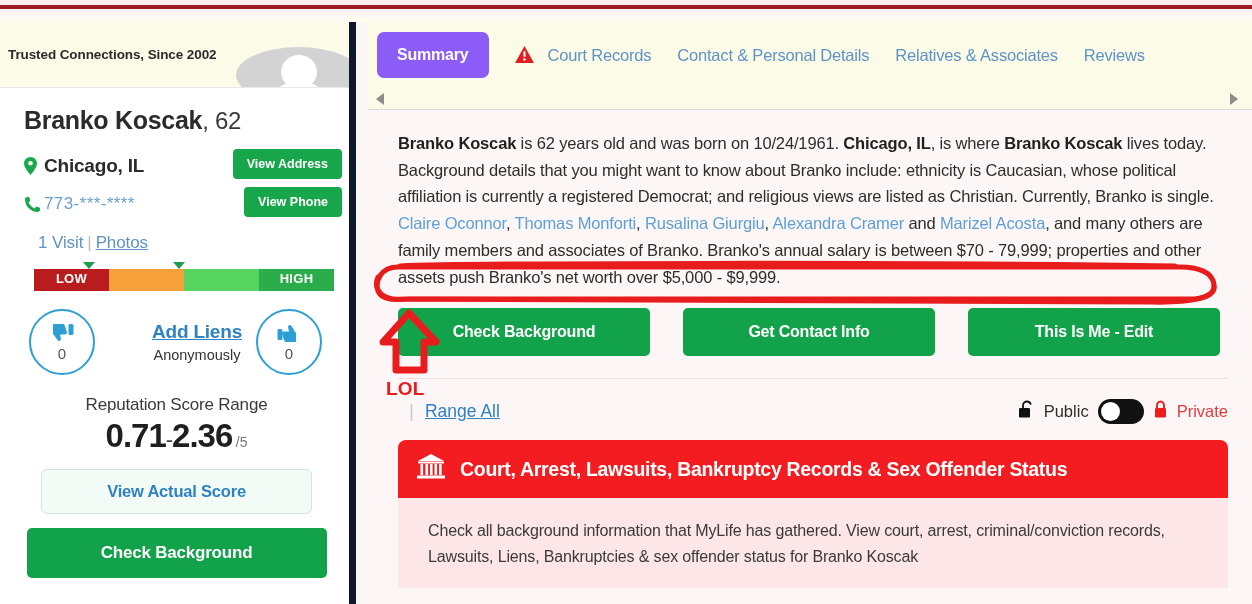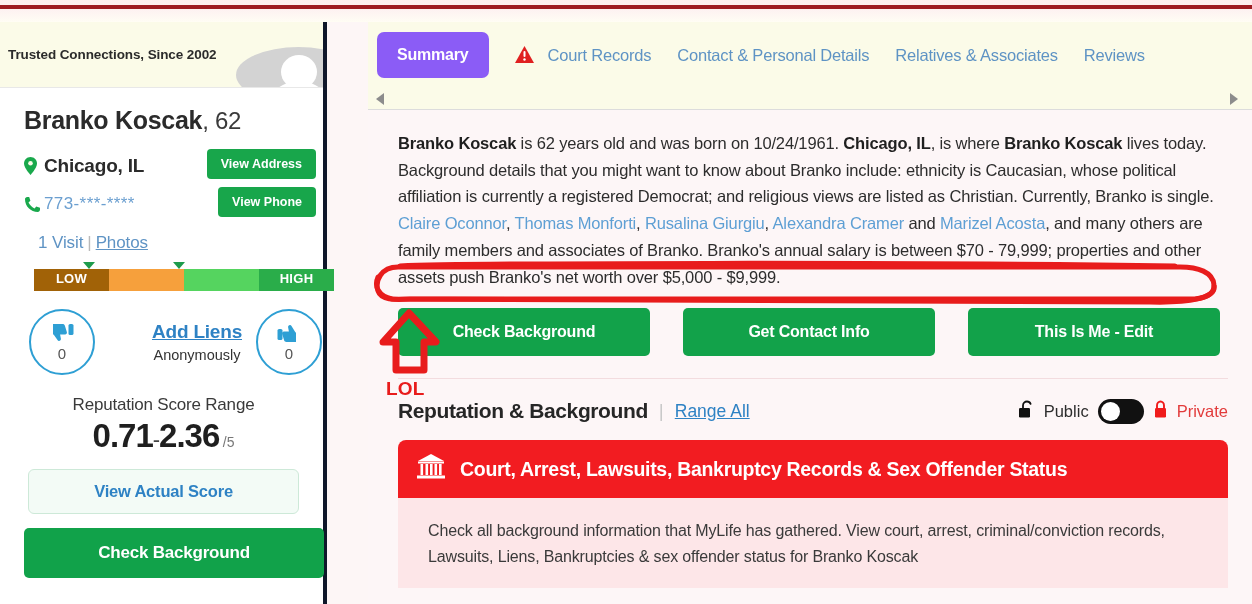--- a/index.html
+++ b/index.html
@@ -20,23 +20,23 @@
     position: absolute; top: 0; left: 0; width: 1252px; height: 22px;
     background: linear-gradient(to bottom, #fdeeee 0%, #fdf1f1 40%, #fffdf4 100%);
   }
   .top-rule {
     position: absolute; top: 5px; left: 0; width: 1252px; height: 4px;
     background: #9e1b21;
   }
 
   
   .col-left {
-    position: absolute; top: 22px; left: 0; width: 327px; height: 582px;
+    position: absolute; top: 22px; left: 0; width: 356px; height: 582px;
     background: #ffffff;
-    border-right: 4px solid #0f172a;
+    border-right: 7px solid #0f172a;
   }
   .col-right {
     position: absolute; top: 22px; left: 368px; width: 884px; height: 582px;
     background: #ffffff;
   }
 
   
   .left-banner {
     position: relative;
     height: 66px;
@@ -352,21 +352,21 @@
         <span class="meta-phone">773-***-****</span>
         <button class="btn-side">View Phone</button>
       </div>
 
       <div class="visits-row">
         <span>1 Visit</span><span class="sep">|</span><a>Photos</a>
       </div>
 
       <div class="ratingbar-wrap">
         <div class="ratingbar">
-          <div class="seg" style="width:75px;background:#a16207;">
+          <div class="seg" style="width:75px;background:#b91c1c;">
             <span class="seg-label">LOW</span>
           </div>
           <div class="seg" style="width:75px;background:#f6a03c;"></div>
           <div class="seg" style="width:75px;background:#55d45f;"></div>
           <div class="seg" style="width:75px;background:#2aad4a;">
             <span class="seg-label">HIGH</span>
           </div>
         </div>
         <div class="marker" style="left:49px;"></div>
         <div class="marker" style="left:139px;"></div>
@@ -438,21 +438,20 @@
 
       <div class="cta-row">
         <button class="btn-cta">Check Background</button>
         <button class="btn-cta">Get Contact Info</button>
         <button class="btn-cta">This Is Me - Edit</button>
       </div>
 
       <div class="sep-line"></div>
 
       <div class="rep-row">
-        <span class="rep-title">Reputation &amp; Background</span>
         <span class="rep-div">|</span>
         <span class="rep-viewall">Range All</span>
 
         <div class="privacy">
           <span>
             <svg width="17" height="19" viewBox="0 0 17 19">
                 <path d="M5 8V5.5C5 3.3 6.8 1.5 9 1.5c1.6 0 3 .9 3.6 2.3" stroke="#111" stroke-width="1.8" fill="none" stroke-linecap="round"></path>
                 <rect x="1" y="8" width="11" height="9.5" rx="1.2" fill="#111"></rect>
               </svg>
           </span>

